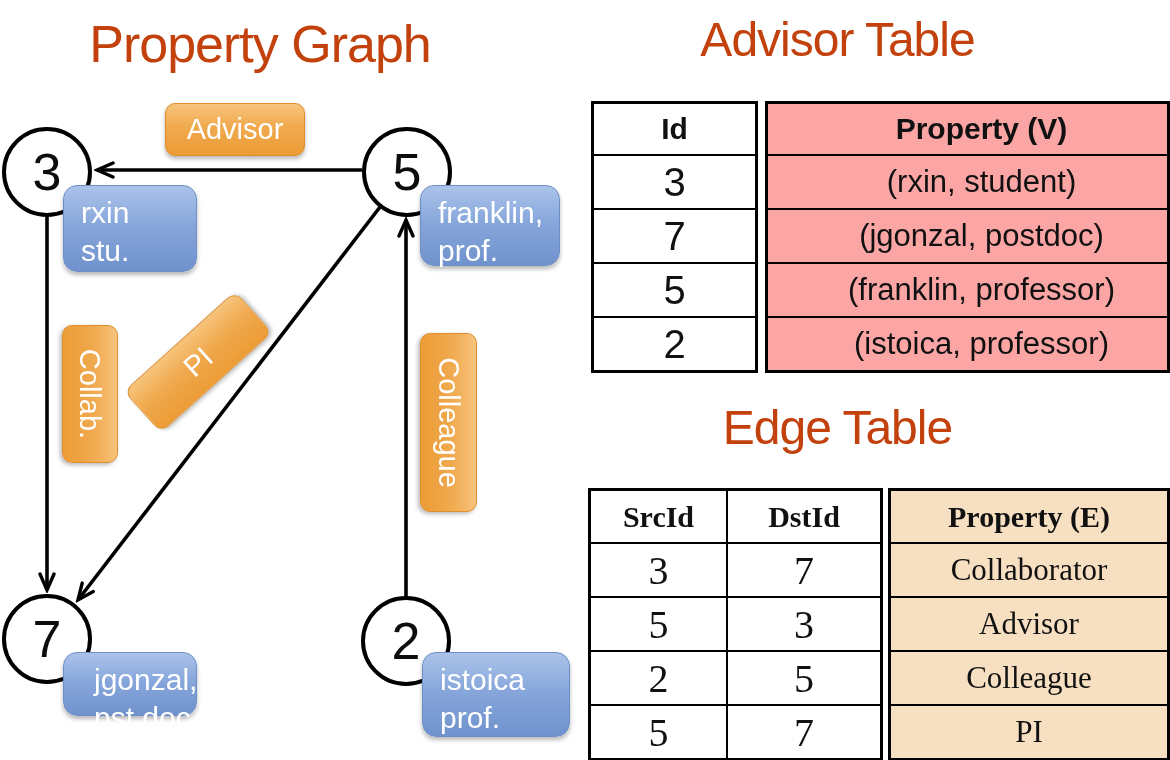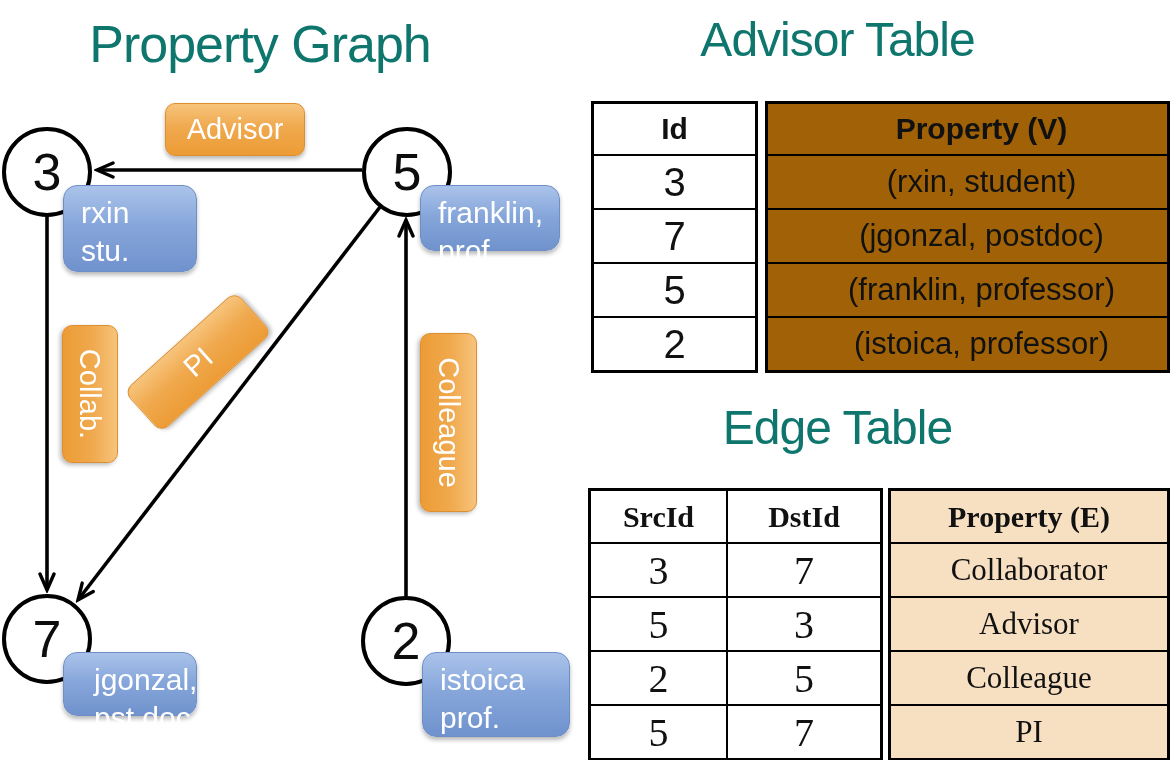--- a/index.html
+++ b/index.html
@@ -5,21 +5,21 @@
   html,body { margin:0; padding:0; }
   body {
     width:1170px; height:760px; position:relative; overflow:hidden;
     background:#ffffff; font-family:"Liberation Sans", sans-serif; color:#111;
   }
   .abs { position:absolute; }
 
   
   .big-title {
     position:absolute; text-align:center; font-size:52px; font-weight:400;
-    letter-spacing:-1px; color:#0f766e; white-space:nowrap;
+    letter-spacing:-1px; color:#c2410c; white-space:nowrap;
   }
   #graph-title   { left:0;   top:14px;  width:520px; }
   #vertex-title  { left:585px; top:12px;  width:505px; font-size:48px; }
   #edge-title    { left:585px; top:400px; width:505px; font-size:48px; }
 
   
   #edge-svg { position:absolute; left:0; top:0; width:585px; height:760px; }
 
   .node-circle {
     position:absolute; width:90px; height:90px; border-radius:50%;
@@ -52,37 +52,37 @@
   #label-pi .edge-label { left:0; top:0; width:150px; height:56px; transform:rotate(-42deg); }
 
   .vertex-label {
     position:absolute; box-sizing:border-box;
     background:linear-gradient(180deg,#abc3ea 0%,#87a7db 45%,#7092cd 100%);
     border:1px solid #6e8fc6; border-radius:14px;
     box-shadow:0 3px 4px rgba(0,0,0,0.28);
     color:#fff; font-size:30px; line-height:38px; padding:8px 0 0 17px;
   }
   #vlabel-rxin     { left:63px;  top:185px; width:134px; height:87px; }
-  #vlabel-franklin { left:420px; top:185px; width:140px; height:66px; }
+  #vlabel-franklin { left:420px; top:185px; width:140px; height:81px; }
   #vlabel-jgonzal  { left:63px;  top:652px; width:134px; height:64px;padding-left:30px; }
   #vlabel-istoica  { left:422px; top:652px; width:148px; height:85px; }
 
   
   .tbl {
     position:absolute; box-sizing:border-box; border:3px solid #000; background:#fff;
   }
   .cell {
     box-sizing:border-box; border-top:2px solid #000;
     display:flex; align-items:center; justify-content:center;
     font-size:31px; white-space:nowrap;
   }
   .cell.first { border-top:none; }
   .cell.hdr { font-weight:bold; font-size:30px; }
   .cell.num { font-size:40px; font-weight:400; }
-  .blue-bg  { background:#a16207;padding-left:28px; }
+  .blue-bg  { background:#fca5a5;padding-left:28px; }
   .tan-bg   { background:#f7dfc2; }
 
   #vt-id    { left:591px; top:101px; width:167px; }
   #vt-prop  { left:765px; top:101px; width:405px; }
   #vt-id .cell, #vt-prop .cell { height:54px; }
   #vt-id .cell.first, #vt-prop .cell.first { height:50px; }
 
   #et-ids   { left:588px; top:488px; width:295px; display:block; }
   #et-ids .row { display:flex; }
   #et-ids .c1 { width:135px; }

